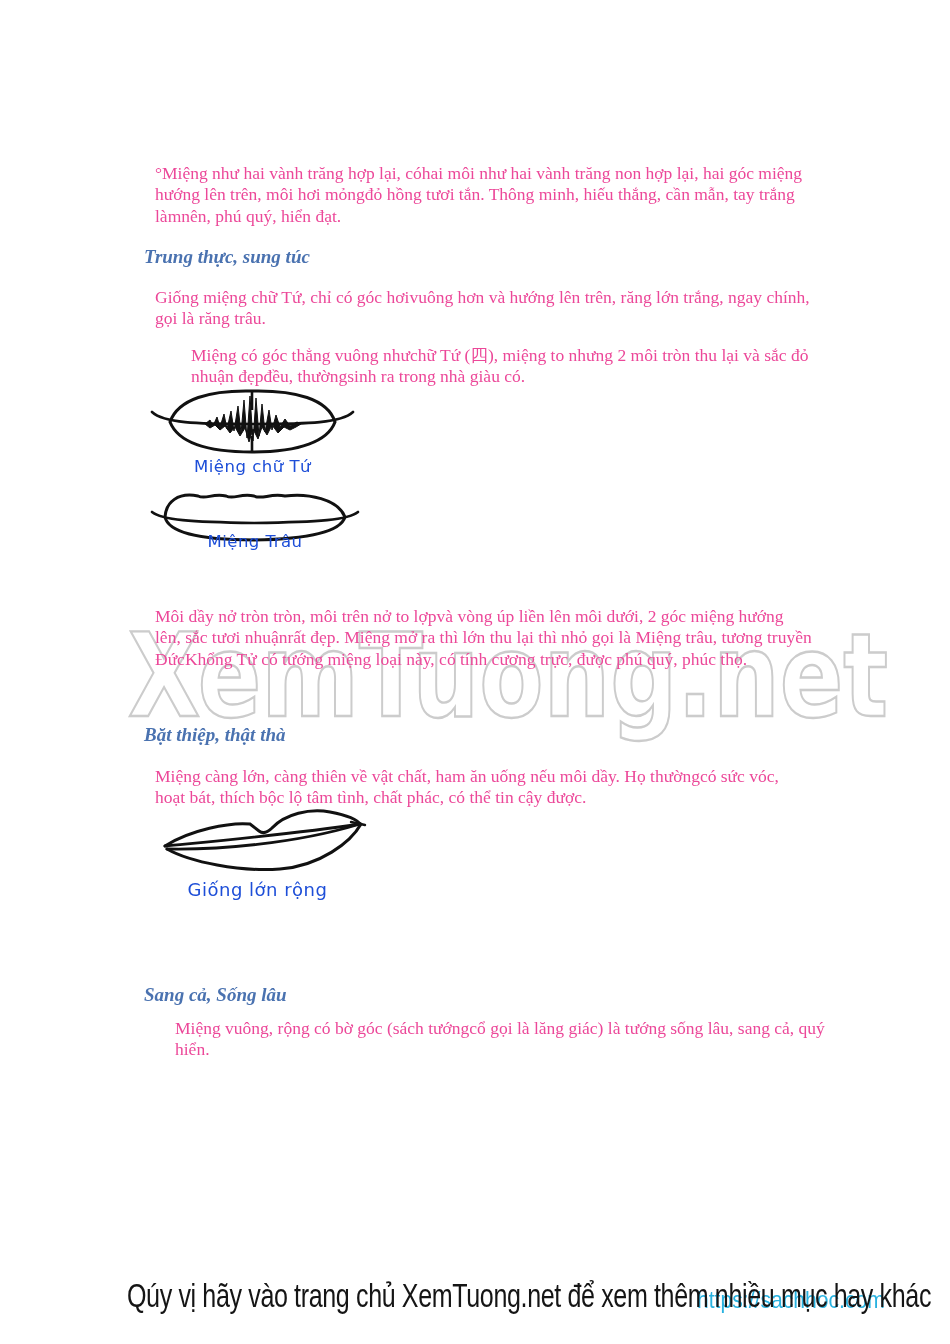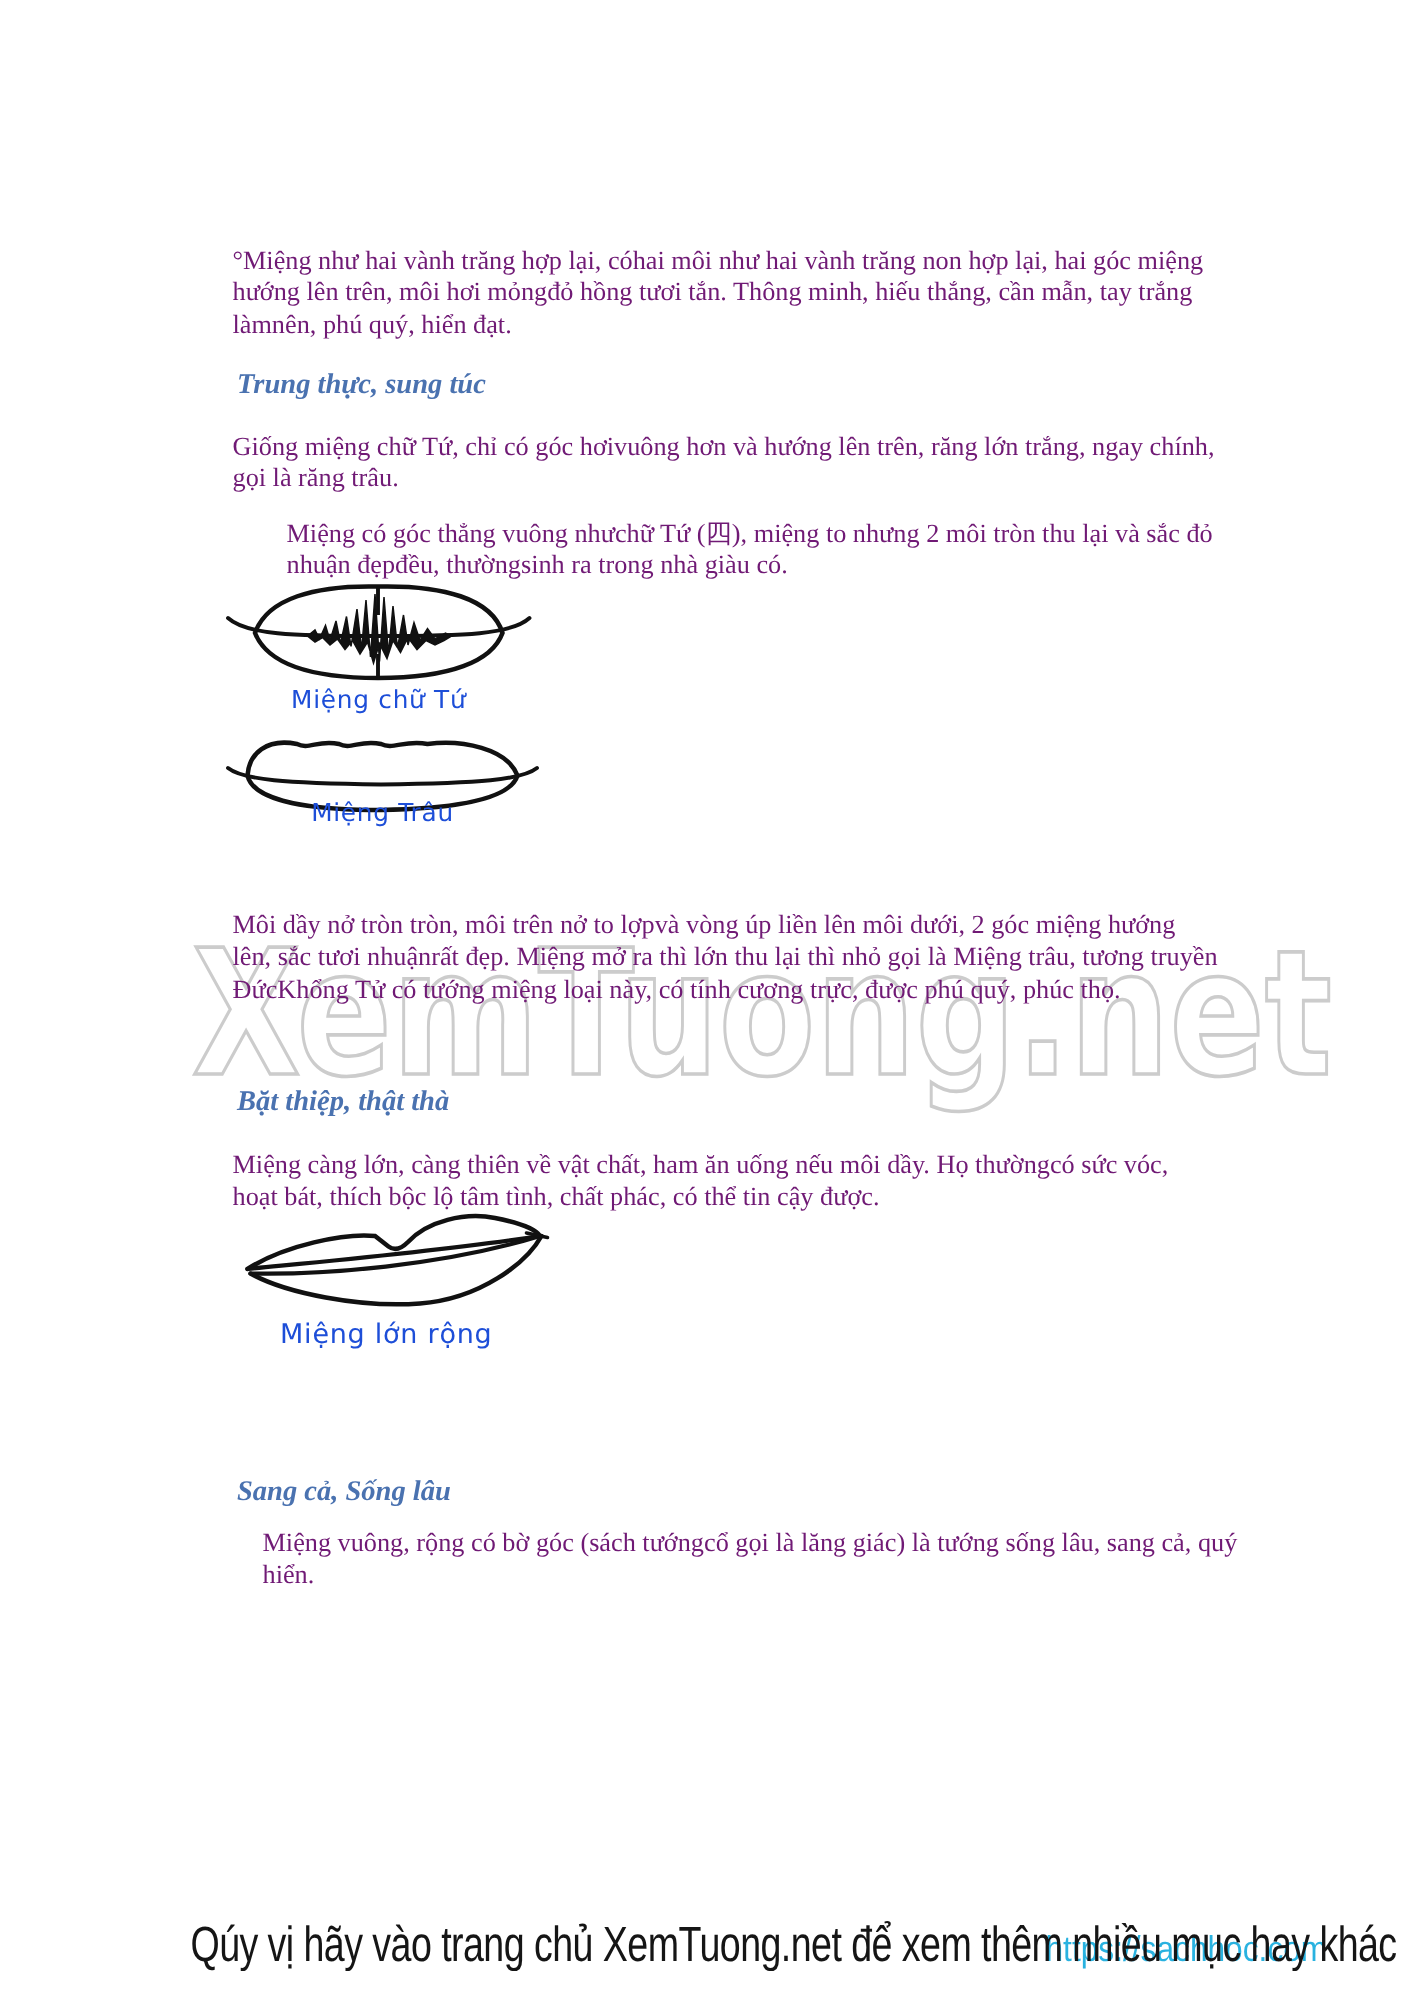--- a/index.html
+++ b/index.html
@@ -4,25 +4,25 @@
 <style>
   html,body { margin:0; padding:0; background:#ffffff; }
   .page {
     position:relative; width:950px; height:1344px;
     background:#ffffff; overflow:hidden;
     font-family:"Liberation Serif", serif;
   }
   .para {
     position:absolute; left:155px; width:658px;
     font-family:"Liberation Serif", serif;
-    font-size:17.5px; line-height:21.8px; color:#701a75;
+    font-size:17.5px; line-height:21.8px; color:#ec4899;
     z-index:2;
   }
   .heading {
-    position:absolute; left:158px;
+    position:absolute; left:144px;
     font-family:"Liberation Serif", serif;
     font-weight:bold; font-style:italic;
     font-size:19px; color:#4a72b0; z-index:2;
   }
   .fig { position:absolute; z-index:2; }
   .fig svg { display:block; }
   .caption {
     position:absolute; z-index:2;
     font-family:"DejaVu Sans", sans-serif;
     font-size:16.5px; color:#1d4ed8;
@@ -92,21 +92,21 @@
 
   <div class="fig" style="left:145px; top:800px;">
     <svg width="225" height="82" viewBox="0 0 225 82">
       <path d="M20,46 C45,30 85,22 105,24 L114,31 C118,34 122,33 127,28 C140,14 165,8 185,12 C200,15 212,19 215,24" fill="none" stroke="#111" stroke-width="3" stroke-linecap="round"></path>
       <path d="M215,24 C150,34 60,42 20,46" fill="none" stroke="#111" stroke-width="2.8" stroke-linecap="round"></path>
       <path d="M215,24 C150,44 70,50 22,49" fill="none" stroke="#111" stroke-width="2.8" stroke-linecap="round"></path>
       <path d="M22,49 C45,62 95,72 135,69 C175,66 206,42 216,24" fill="none" stroke="#111" stroke-width="3" stroke-linecap="round"></path>
       <path d="M206,22 L220,25" fill="none" stroke="#111" stroke-width="2.4" stroke-linecap="round"></path>
     </svg>
   </div>
-  <div class="caption" style="left:145px; top:879px; width:225px; font-size:18px;">Miệng lớn rộng</div>
+  <div class="caption" style="left:145px; top:879px; width:225px; font-size:18px;">Giống lớn rộng</div>
 
   <h3 class="heading" style="top:956px;margin-top:28px;">Sang cả, Sống lâu</h3>
 
   <p class="para" style="top:1000px;margin-left:20px;">Miệng vuông, rộng có bờ góc (sách tướngcổ gọi là lăng giác) là tướng sống lâu, sang cả, quý hiển.</p>
 
   <a class="footer-link" href="#">
     <span class="squeeze">https://sachhoc.com</span>
   </a>
   <div class="footer-text">
     <span class="squeeze">Qúy vị hãy vào trang chủ XemTuong.net để xem thêm nhiều mục hay khác</span>

